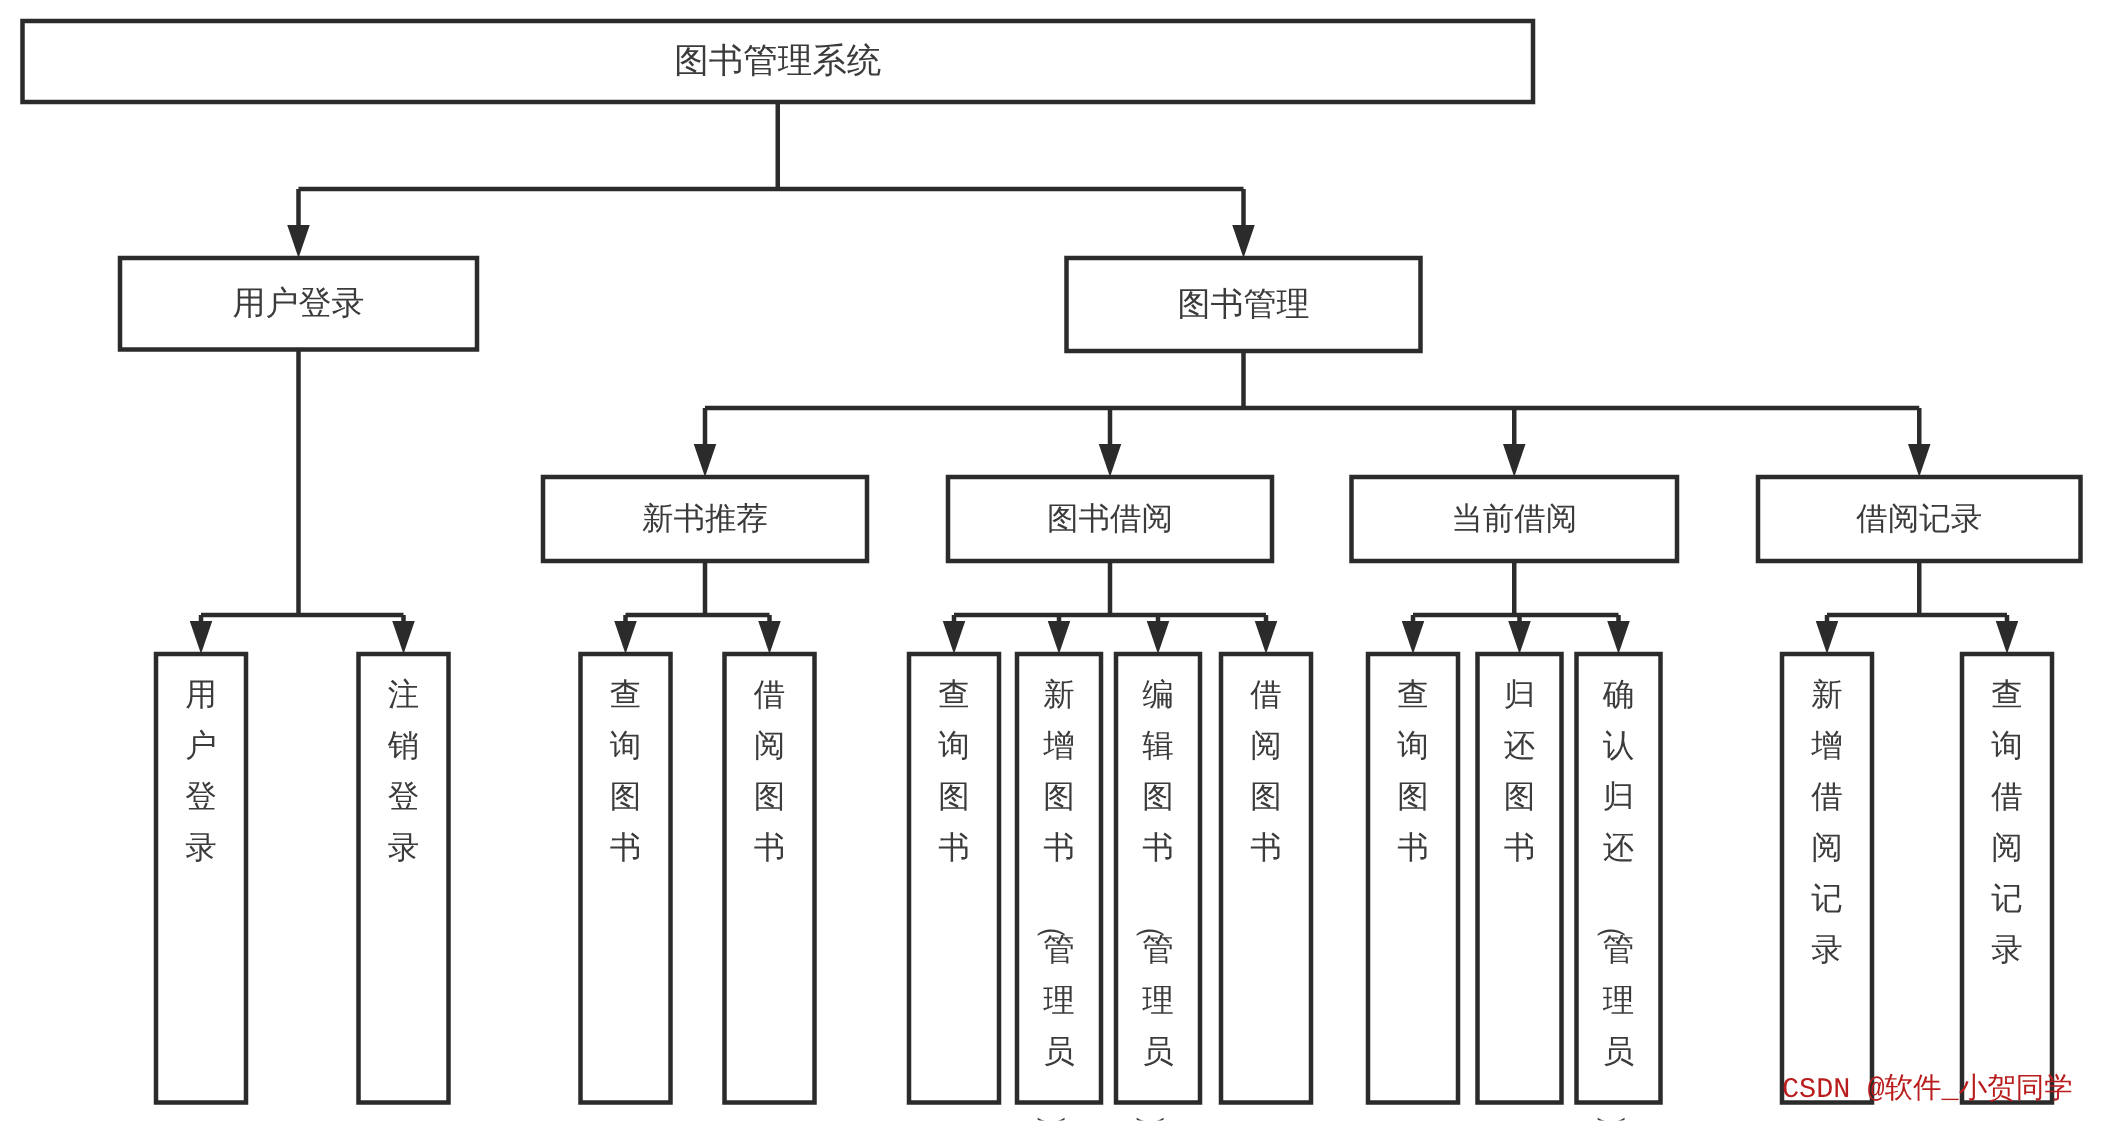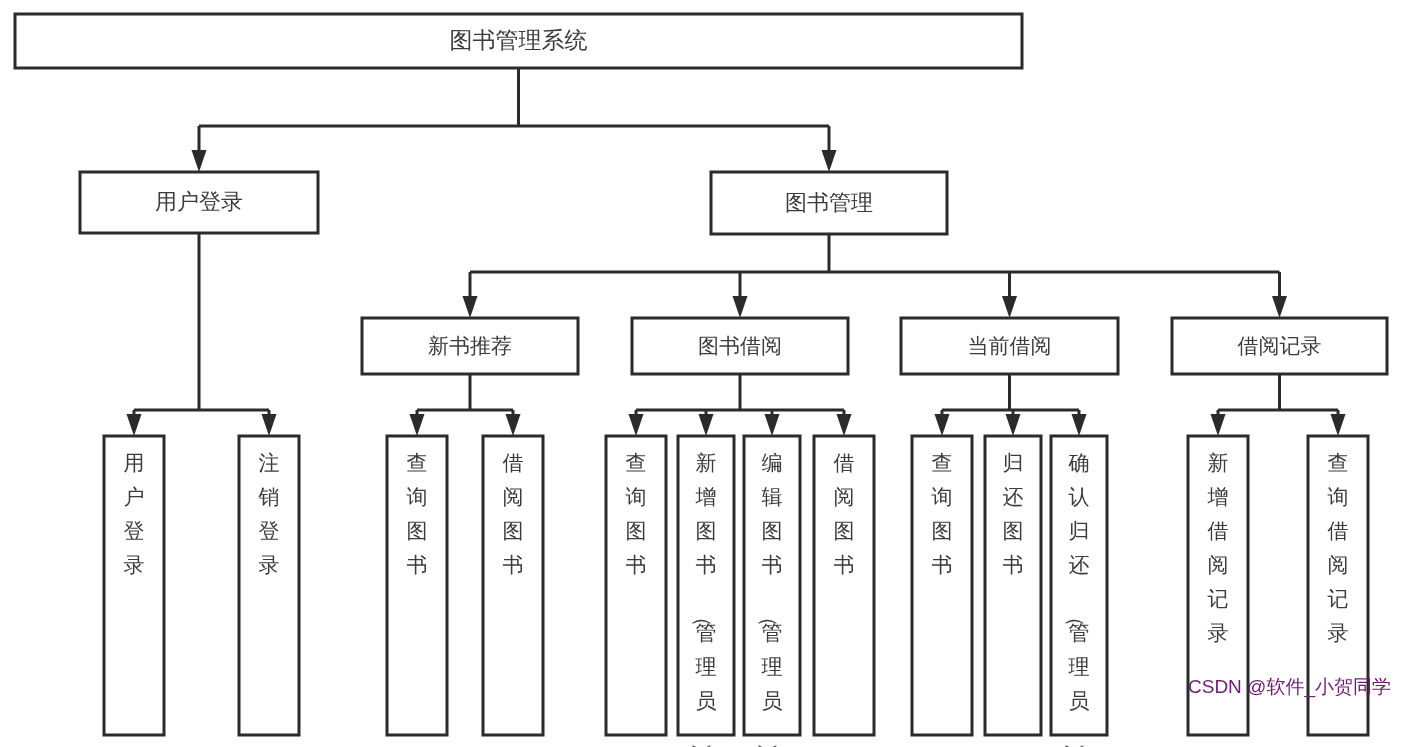--- a/index.html
+++ b/index.html
@@ -22,24 +22,24 @@
   .lvl1-label{font-size:22px;}
   .lvl2-label{font-size:21px;}
   .vert-label{
     font-family:"Liberation Sans","DejaVu Sans",sans-serif;
     fill:#3b3b3b;
     font-size:21px;
     text-anchor:middle;
   }
   .watermark{
     position:absolute;
-    font-family:Liberation Sans, sans-serif;
+    font-family:Liberation Mono, monospace;
     font-size:19px;
-    color:#701a75;
-    left:1188px;top:674px;
+    color:#b91c1c;
+    left:1188px;top:712px;
     white-space:nowrap;
     pointer-events:none;
   }
 </style>
 </head>
 <body>
 
 <div id="diagram-root">
 
   <svg class="diagram" id="diagram-svg" viewBox="0 0 1405 747" xmlns="http://www.w3.org/2000/svg">

